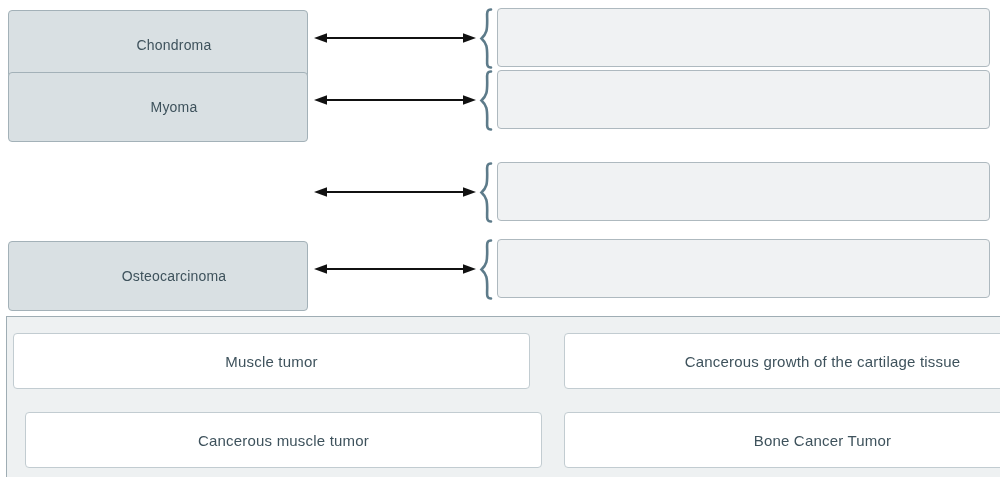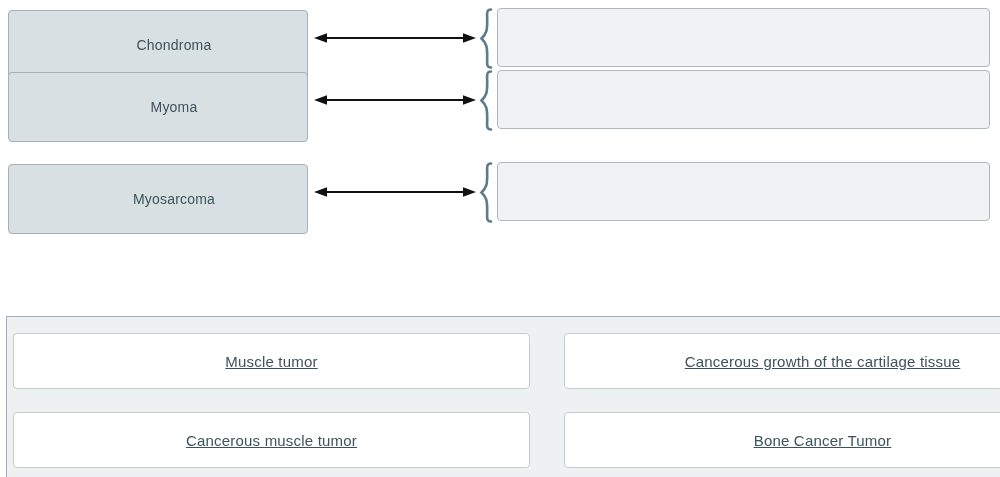--- a/index.html
+++ b/index.html
@@ -88,25 +88,24 @@
     background: #ffffff;
     border: 1px solid #c2ccd1;
     border-radius: 4px;
     display: flex;
     align-items: center;
     justify-content: center;
     color: #3e525c;
     font-size: 15px;
     letter-spacing: 0.2px;
     cursor: pointer;
-    text-decoration: underline;
   }
   .bank-card.c0 { left: 6px;   top: 16px; }
   .bank-card.c1 { left: 557px; top: 16px; }
-  .bank-card.c2 { left: 6px;   top: 95px; }
+  .bank-card.c2 { left: 18px;   top: 95px; }
   .bank-card.c3 { left: 557px; top: 95px; }
 
   svg { display: block; }
 </style>
 </head>
 <body>
 
 <div class="screen">
 
   <div class="match-row r0">
@@ -141,38 +140,53 @@
     </div>
     <div class="brace-wrap">
       <svg width="17" height="63" viewBox="0 0 17 63">
         <path d="M14 2.5 C9 2.5 10.2 7 10.2 13.5 C10.2 23 9.8 26.5 4.5 31.5 C9.8 36.5 10.2 40 10.2 49.5 C10.2 56 9 60.5 14 60.5" stroke="#5d7b8a" stroke-width="2.6" fill="none" stroke-linecap="round"></path>
       </svg>
     </div>
     <div class="drop-zone"></div>
   </div>
 
   <div class="match-row r2">
+    <div class="arrow-wrap">
+      <svg width="162" height="12" viewBox="0 0 162 12">
+        <line x1="7" y1="6" x2="155" y2="6" stroke="#111111" stroke-width="2"></line>
+        <polygon points="0,6 13,1.2 13,10.8" fill="#111111"></polygon>
+        <polygon points="162,6 149,1.2 149,10.8" fill="#111111"></polygon>
+      </svg>
+    </div>
+    <div class="brace-wrap">
+      <svg width="17" height="63" viewBox="0 0 17 63">
+        <path d="M14 2.5 C9 2.5 10.2 7 10.2 13.5 C10.2 23 9.8 26.5 4.5 31.5 C9.8 36.5 10.2 40 10.2 49.5 C10.2 56 9 60.5 14 60.5" stroke="#5d7b8a" stroke-width="2.6" fill="none" stroke-linecap="round"></path>
+      </svg>
+    </div>
+    <div class="drop-zone"></div>
+  </div>
+
+  <div class="match-row r3">
     <div class="term-box">
-      <span>Myosarcoma</span>
-    </div>
-    <div class="arrow-wrap">
-      <svg width="162" height="12" viewBox="0 0 162 12">
-        <line x1="7" y1="6" x2="155" y2="6" stroke="#111111" stroke-width="2"></line>
-        <polygon points="0,6 13,1.2 13,10.8" fill="#111111"></polygon>
-        <polygon points="162,6 149,1.2 149,10.8" fill="#111111"></polygon>
-      </svg>
-    </div>
-    <div class="brace-wrap">
-      <svg width="17" height="63" viewBox="0 0 17 63">
-        <path d="M14 2.5 C9 2.5 10.2 7 10.2 13.5 C10.2 23 9.8 26.5 4.5 31.5 C9.8 36.5 10.2 40 10.2 49.5 C10.2 56 9 60.5 14 60.5" stroke="#5d7b8a" stroke-width="2.6" fill="none" stroke-linecap="round"></path>
-      </svg>
-    </div>
-    <div class="drop-zone"></div>
-  </div>
-
+      <span>Osteocarcinoma</span>
+    </div>
+    <div class="arrow-wrap">
+      <svg width="162" height="12" viewBox="0 0 162 12">
+        <line x1="7" y1="6" x2="155" y2="6" stroke="#111111" stroke-width="2"></line>
+        <polygon points="0,6 13,1.2 13,10.8" fill="#111111"></polygon>
+        <polygon points="162,6 149,1.2 149,10.8" fill="#111111"></polygon>
+      </svg>
+    </div>
+    <div class="brace-wrap">
+      <svg width="17" height="63" viewBox="0 0 17 63">
+        <path d="M14 2.5 C9 2.5 10.2 7 10.2 13.5 C10.2 23 9.8 26.5 4.5 31.5 C9.8 36.5 10.2 40 10.2 49.5 C10.2 56 9 60.5 14 60.5" stroke="#5d7b8a" stroke-width="2.6" fill="none" stroke-linecap="round"></path>
+      </svg>
+    </div>
+    <div class="drop-zone"></div>
+  </div>
 
   <div class="word-bank">
     <div class="bank-card c0">
       <span>Muscle tumor</span>
     </div>
     <div class="bank-card c1">
       <span>Cancerous growth of the cartilage tissue</span>
     </div>
     <div class="bank-card c2">
       <span>Cancerous muscle tumor</span>

